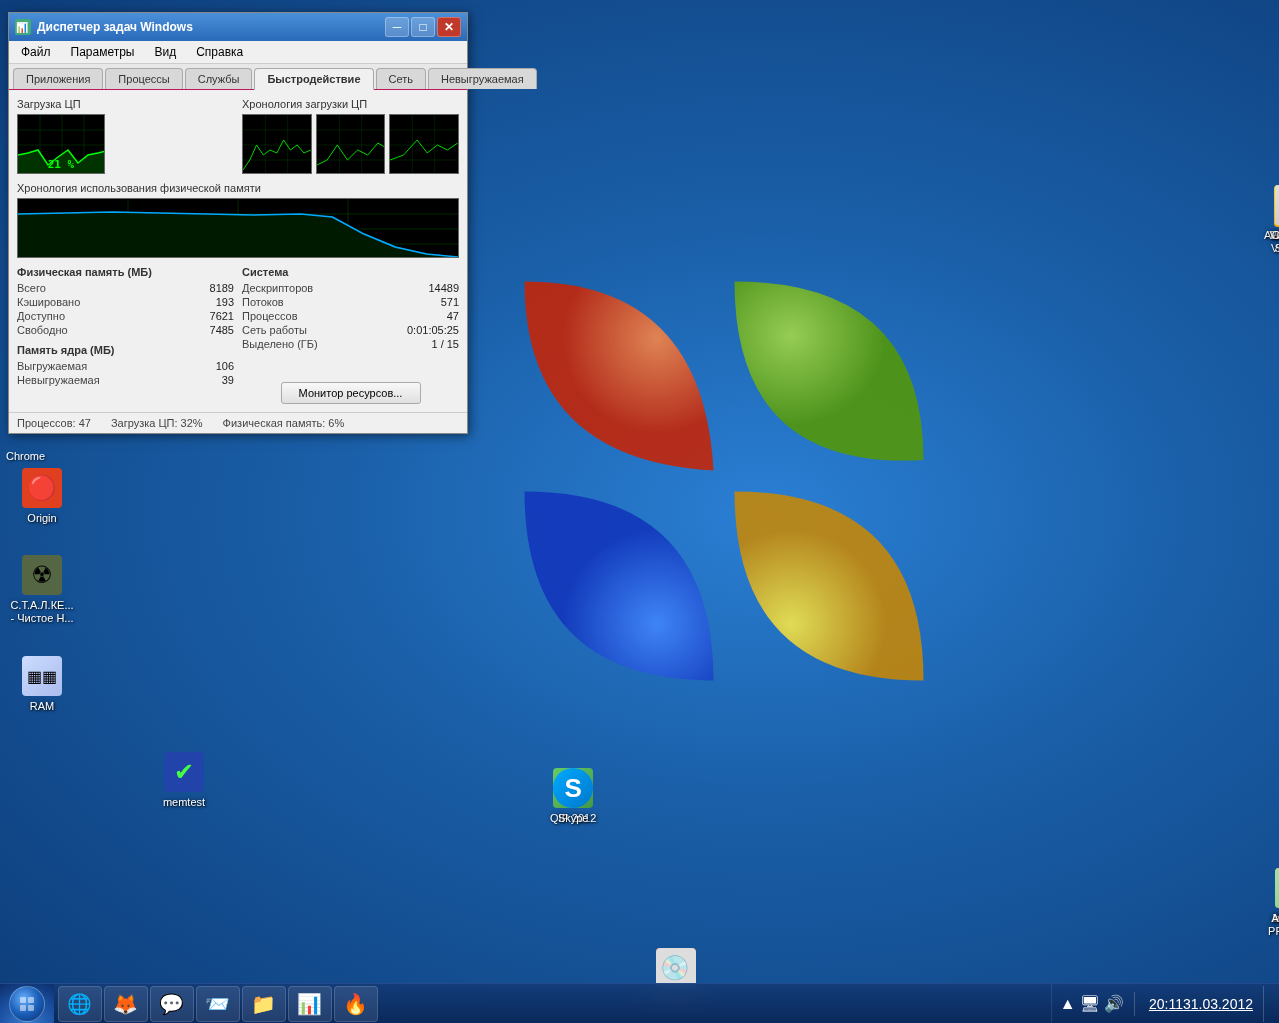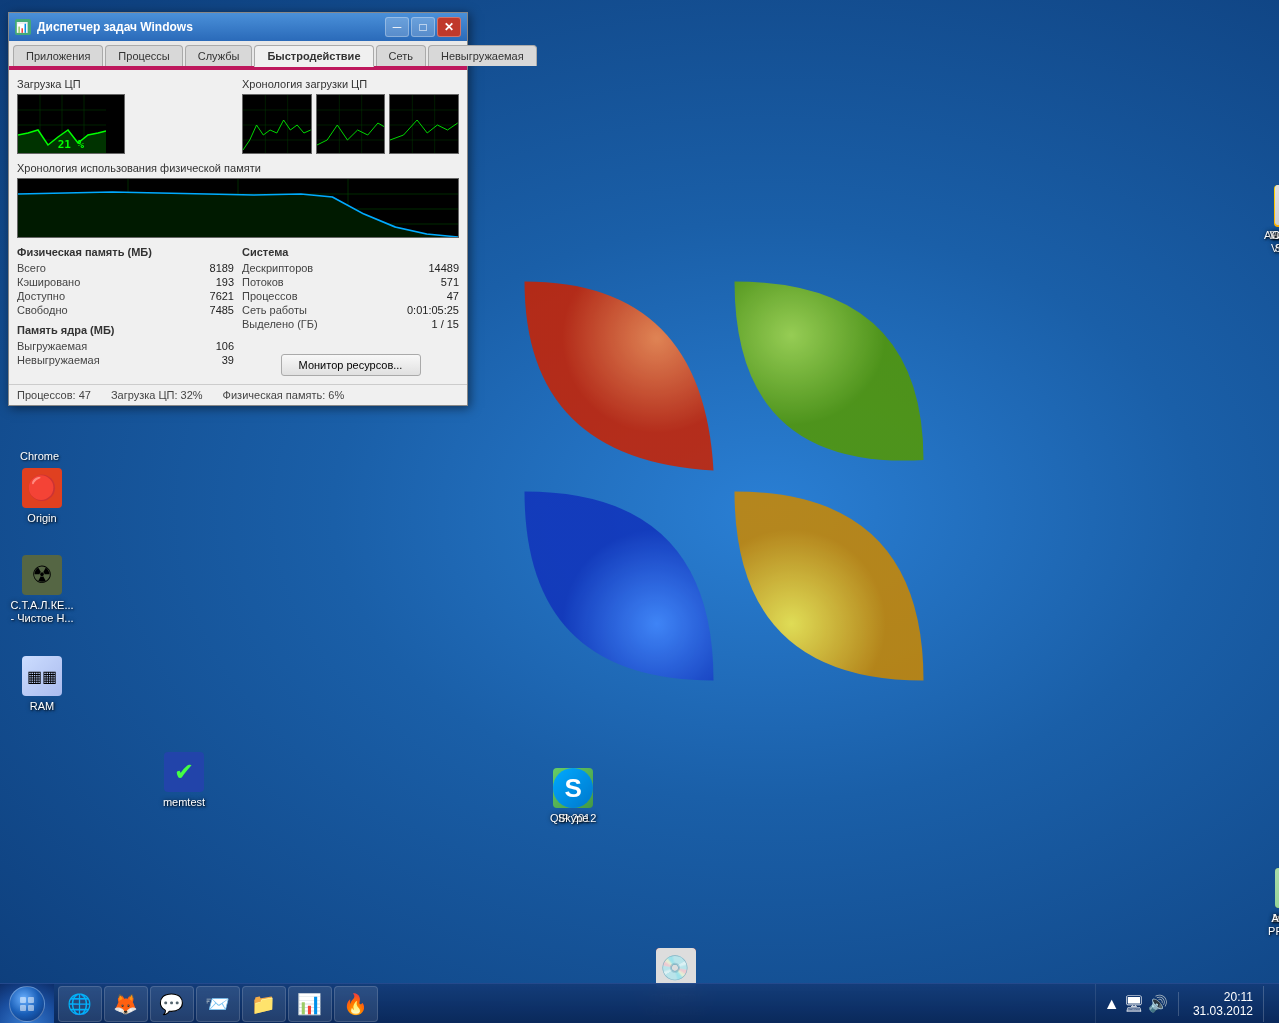--- a/index.html
+++ b/index.html
@@ -128,26 +128,27 @@
       color: white;
     }
 
     .tray-icon {
       font-size: 16px;
       cursor: pointer;
     }
 
     .tray-clock {
       display: flex;
-      flex-direction: column;
+      flex-direction: row;
       align-items: flex-end;
-      font-size: 12px;
+      font-size: 14px;
       color: white;
       cursor: pointer;
       padding: 0 4px;
+      text-decoration: underline;
     }
 
     .show-desktop {
       width: 8px;
       height: 36px;
       border-left: 1px solid rgba(255,255,255,0.2);
       cursor: pointer;
     }
 
     
@@ -224,21 +225,21 @@
       padding: 2px 8px;
       cursor: pointer;
       border-radius: 3px;
       font-size: 12px;
     }
 
     .tm-tabs {
       display: flex;
       background: #e8e8e8;
       padding: 4px 4px 0;
-      border-bottom: 4px solid #be185d;
+      border-bottom: 1px solid #be185d;
       gap: 2px;
     }
 
     .tm-tab {
       padding: 4px 12px;
       border: 1px solid #aaa;
       border-bottom: none;
       border-radius: 4px 4px 0 0;
       cursor: pointer;
       background: #d8d8d8;
@@ -275,21 +276,21 @@
     }
 
     .tm-graph {
       background: #000;
       border: 1px solid #666;
       position: relative;
       overflow: hidden;
     }
 
     .tm-cpu-graph {
-      width: 108px;
+      width: 88px;
       height: 60px;
     }
 
     .cpu-label {
       position: absolute;
       bottom: 2px;
       left: 50%;
       transform: translateX(-50%);
       color: #00ff00;
       font-size: 11px;
@@ -434,21 +435,21 @@
           <stop offset="100%" stop-color="#1133bb"></stop>
         </radialGradient>
         <radialGradient id="yellowGrad" cx="30%" cy="70%">
           <stop offset="0%" stop-color="#ffee44"></stop>
           <stop offset="100%" stop-color="#cc8800"></stop>
         </radialGradient>
       </defs>
     </svg>
   </div>
 
-  <div style="position:absolute; top:450px; left:20px; color:white; font-size:11px; text-shadow:1px 1px 2px rgba(0,0,0,0.8);">Chrome</div>
+  <div style="position:absolute; top:450px; left:6px; color:white; font-size:11px; text-shadow:1px 1px 2px rgba(0,0,0,0.8);">Chrome</div>
 
   <div class="desktop-icon" style="position:absolute; left:6px; top:468px;">
     <div class="icon-img icon-origin">🔴</div>
     <span class="icon-label">Origin</span>
   </div>
 
   <div class="desktop-icon" style="position:absolute; left:6px; top:555px;">
     <div class="icon-img icon-stalker">☢</div>
     <span class="icon-label">С.Т.А.Л.КЕ...<br>- Чистое Н...</span>
   </div>
@@ -544,20 +545,26 @@
     <div class="tm-titlebar">
       <div class="tm-titlebar-icon">📊</div>
       <span class="tm-title-text">Диспетчер задач Windows</span>
       <div class="tm-window-controls">
         <div class="tm-win-btn">─</div>
         <div class="tm-win-btn">□</div>
         <div class="tm-win-btn close">✕</div>
       </div>
     </div>
 
+    <div class="tm-menubar">
+      <span class="tm-menu-item">Файл</span>
+      <span class="tm-menu-item">Параметры</span>
+      <span class="tm-menu-item">Вид</span>
+      <span class="tm-menu-item">Справка</span>
+    </div>
 
     <div class="tm-tabs">
       <div class="tm-tab">Приложения</div>
       <div class="tm-tab">Процессы</div>
       <div class="tm-tab">Службы</div>
       <div class="tm-tab active">Быстродействие</div>
       <div class="tm-tab">Сеть</div>
       <div class="tm-tab">Невыгружаемая</div>
     </div>
 
@@ -691,21 +698,21 @@
           </div>
           <div class="tm-stat-row">
             <span class="tm-stat-label">Сеть работы</span>
             <span class="tm-stat-value">0:01:05:25</span>
           </div>
           <div class="tm-stat-row">
             <span class="tm-stat-label">Выделено (ГБ)</span>
             <span class="tm-stat-value">1 / 15</span>
           </div>
 
-          <div style="margin-top:24px;">
+          <div style="margin-top:32px;">
             <button class="tm-monitor-btn">Монитор ресурсов...</button>
           </div>
         </div>
       </div>
 
     </div>
 
     <div class="tm-statusbar">
       <span>Процессов: 47</span>
       <span>Загрузка ЦП: 32%</span>

